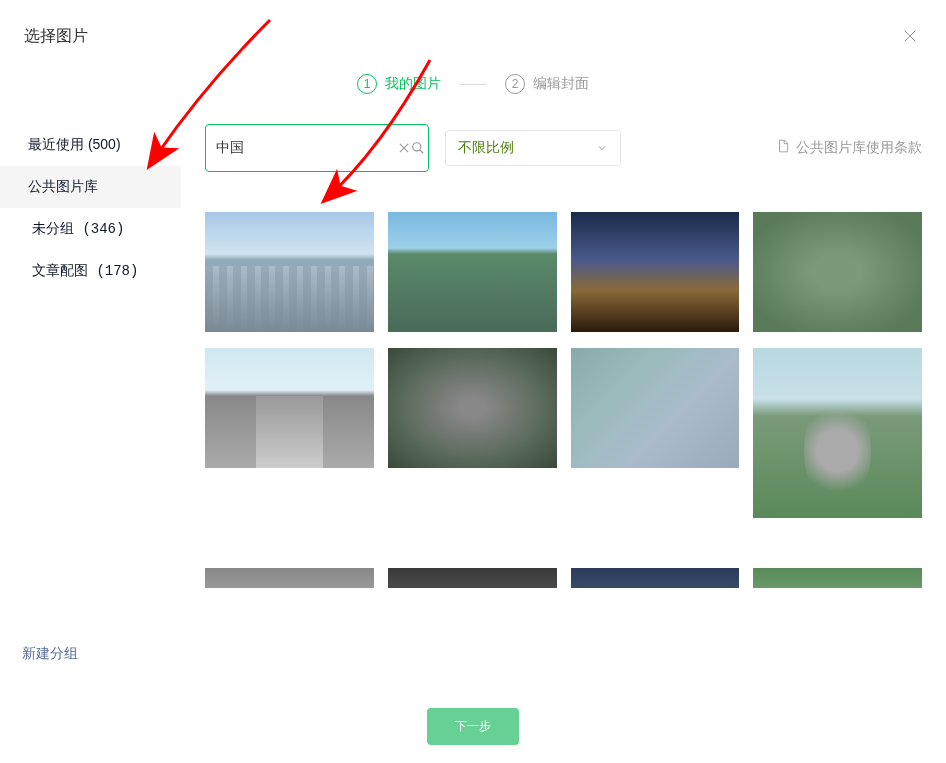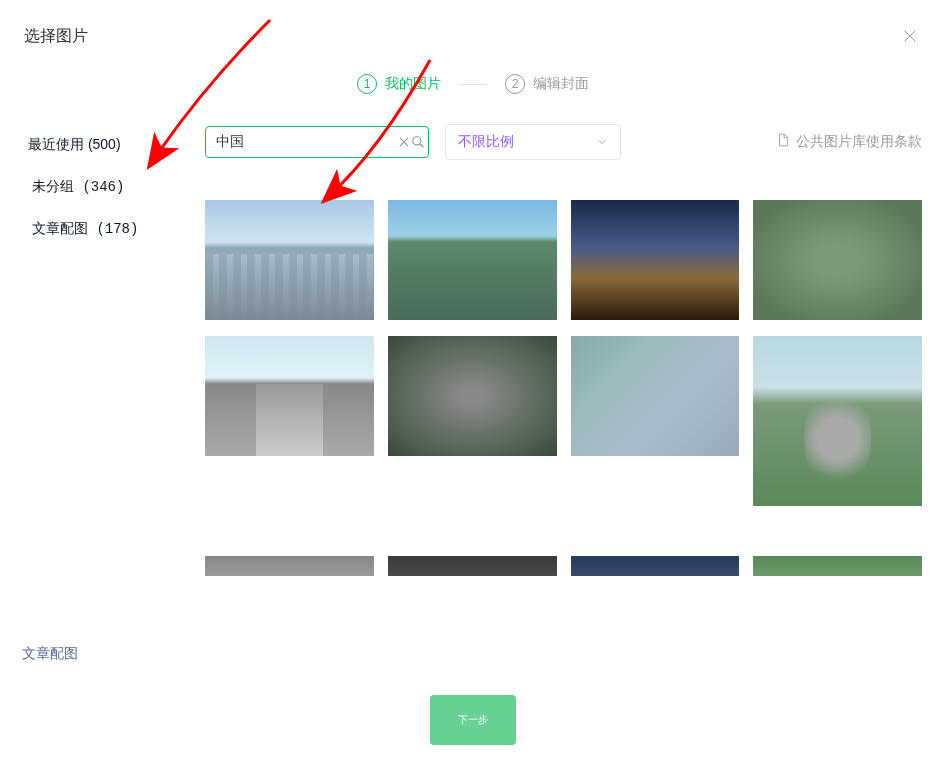--- a/index.html
+++ b/index.html
@@ -22,27 +22,27 @@
     
     .sidebar { width: 181px; border-right: 0; padding-top: 10px; }
     .sidebar-item { padding: 12px 0 12px 28px; font-size: 14px; color: #0f172a; cursor: pointer; }
     .sidebar-item.active { background: #f5f5f5; }
     .sidebar-item.indent { padding-left: 32px; font-family: Liberation Mono, monospace; }
     .sidebar-bottom { position: absolute; bottom: 100px; left: 22px; font-size: 14px; color: #576b95; cursor: pointer; }
     
     .main { flex: 1; padding: 10px 24px 0 24px; position: relative; }
     
     .toolbar { display: flex; align-items: center; gap: 16px; margin-bottom: 40px; }
-    .search-wrap { position: relative; width: 224px; height: 32px; border: 1px solid #07c160; border-radius: 4px; display: flex; align-items: center; padding: 0 10px; }
+    .search-wrap { position: relative; width: 224px; height: 48px; border: 1px solid #07c160; border-radius: 4px; display: flex; align-items: center; padding: 0 10px; }
     .search-input { flex: 1; border: none; outline: none; font-size: 14px; color: #333; background: transparent; }
     .icon-btn { width: 18px; height: 18px; display: flex; align-items: center; justify-content: center; cursor: pointer; }
     .icon-btn svg { width: 14px; height: 14px; }
     
     .select-wrap { width: 176px; height: 36px; border: 1px solid #e5e5e5; border-radius: 4px; display: flex; align-items: center; justify-content: space-between; padding: 0 12px; cursor: pointer; }
-    .select-label { font-size: 14px; color: #8b5cf6; }
+    .select-label { font-size: 14px; color: #4d7c0f; }
     .select-wrap svg { width: 12px; height: 12px; stroke: #999; }
     
     .terms-link { margin-left: auto; display: flex; align-items: flex-start; gap: 6px; font-size: 14px; color: #999; cursor: pointer; }
     .terms-link svg { width: 14px; height: 14px; fill: none; stroke: #999; stroke-width: 1.5; }
     
     .grid { display: grid; grid-template-columns: repeat(4, 1fr); gap: 16px 14px; }
     .thumb { width: 100%; height: 120px; background: #ddd; cursor: pointer; position: relative; overflow: hidden; }
     
     
     .t1 { background: linear-gradient(180deg, #a8c8e8 0%, #d0e4f0 35%, #8ea8b8 40%, #b8c8d0 100%); }
@@ -60,21 +60,21 @@
     .t8-wrap { display:flex; align-items:center; }
     
     .row3 { display: grid; grid-template-columns: repeat(4, 1fr); gap: 14px; margin-top: 50px; }
     .thumb-peek { height: 20px; background: #5a6a5a; }
     .tp1 { background: linear-gradient(180deg, #888 0%, #999 100%); }
     .tp2 { background: linear-gradient(180deg, #3a3a3a 0%, #4a4a4a 100%); }
     .tp3 { background: linear-gradient(180deg, #2a3a5a 0%, #3a4a6a 100%); }
     .tp4 { background: linear-gradient(180deg, #5a8a5a 0%, #6a9a6a 100%); }
     
     .footer { position: absolute; bottom: 18px; left: 0; right: 0; display: flex; justify-content: center; }
-    .next-btn { background: #67d095; color: #fff; border: none; padding: 18px 28px; font-size: 10px; border-radius: 4px; cursor: pointer; }
+    .next-btn { background: #67d095; color: #fff; border: none; padding: 10px 28px; font-size: 12px; border-radius: 4px; cursor: pointer; }
     
     
     .arrow-svg { position: absolute; top: 0; left: 0; pointer-events: none; z-index: 100; }
   </style>
 </head>
 <body>
 
 <div class="header">
   <div class="title">选择图片</div>
   <div class="close-btn">
@@ -92,23 +92,24 @@
   <div class="step-divider"></div>
   <div class="step">
     <div class="step-num">2</div>
     <div class="step-label">编辑封面</div>
   </div>
 </div>
 
 <div class="content">
   <div class="sidebar">
     <div class="sidebar-item">最近使用 (500)</div>
+    <div class="sidebar-item active">公共图片库</div>
     <div class="sidebar-item indent">未分组 (346)</div>
     <div class="sidebar-item indent">文章配图 (178)</div>
-    <div class="sidebar-bottom">文章配图</div>
+    <div class="sidebar-bottom">新建分组</div>
   </div>
 
   <div class="main">
     <div class="toolbar">
       <div class="search-wrap">
         <input class="search-input" value="中国" style="">
         <div class="icon-btn">
           <svg viewBox="0 0 24 24" fill="none" stroke="#999" stroke-width="2">
               <path d="M5 5L19 19M19 5L5 19"></path>
             </svg>

